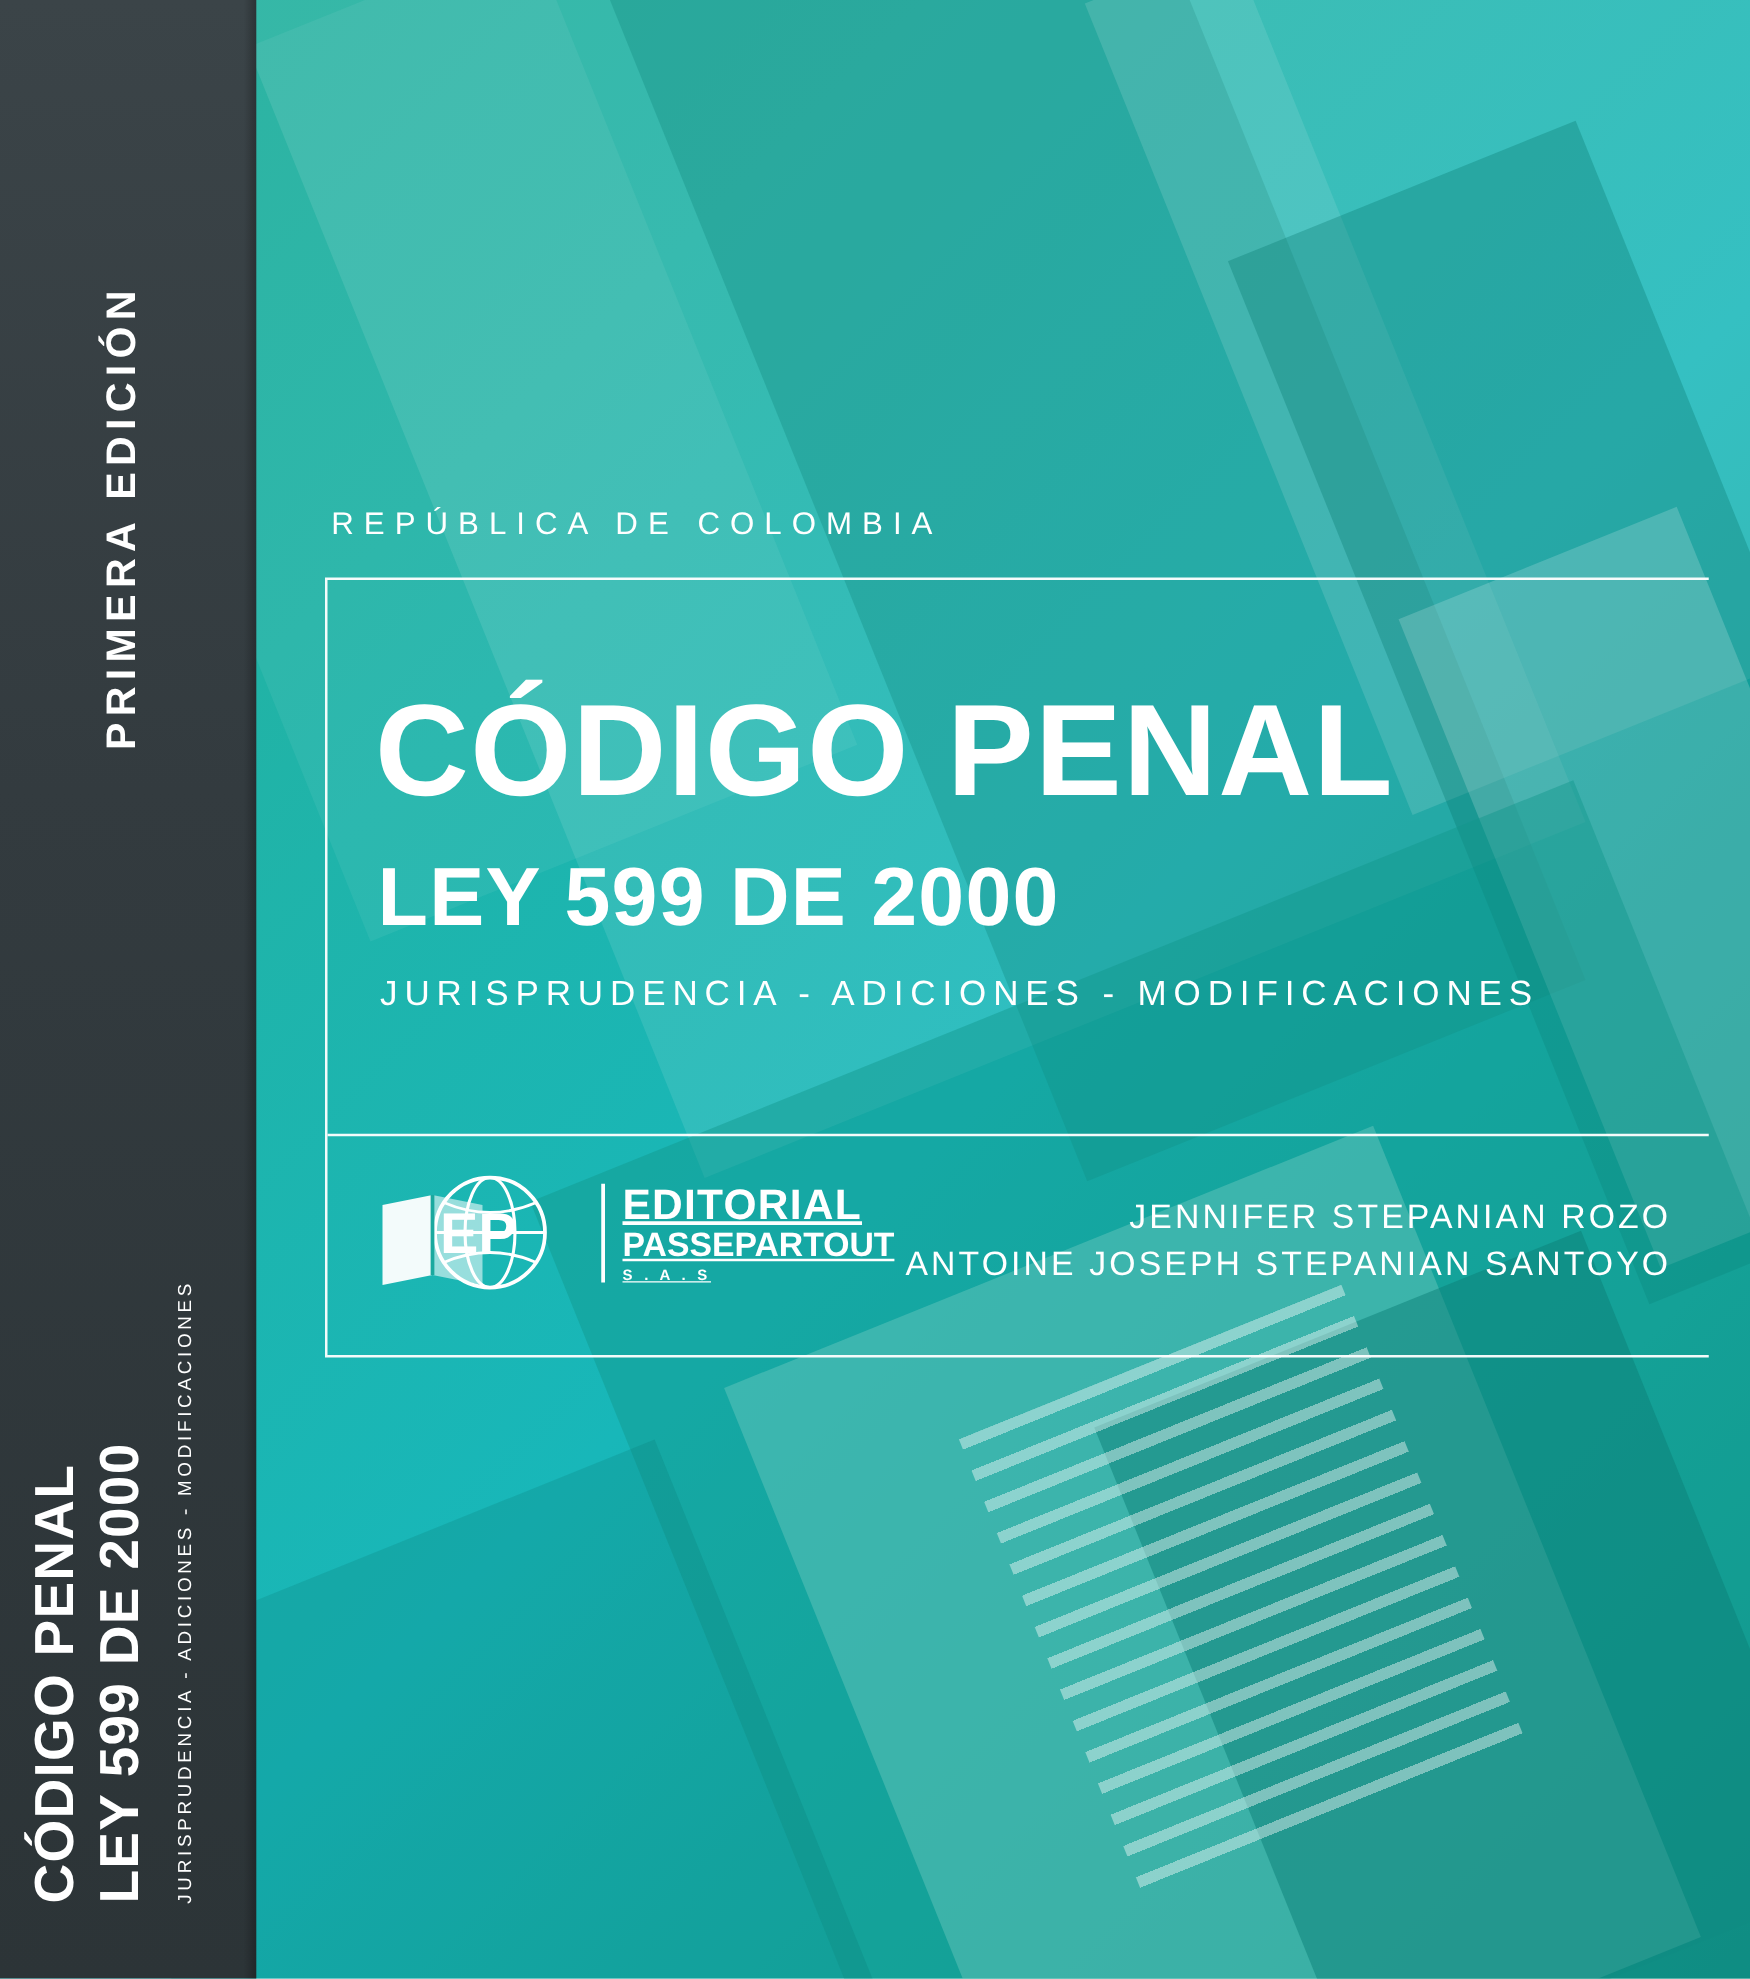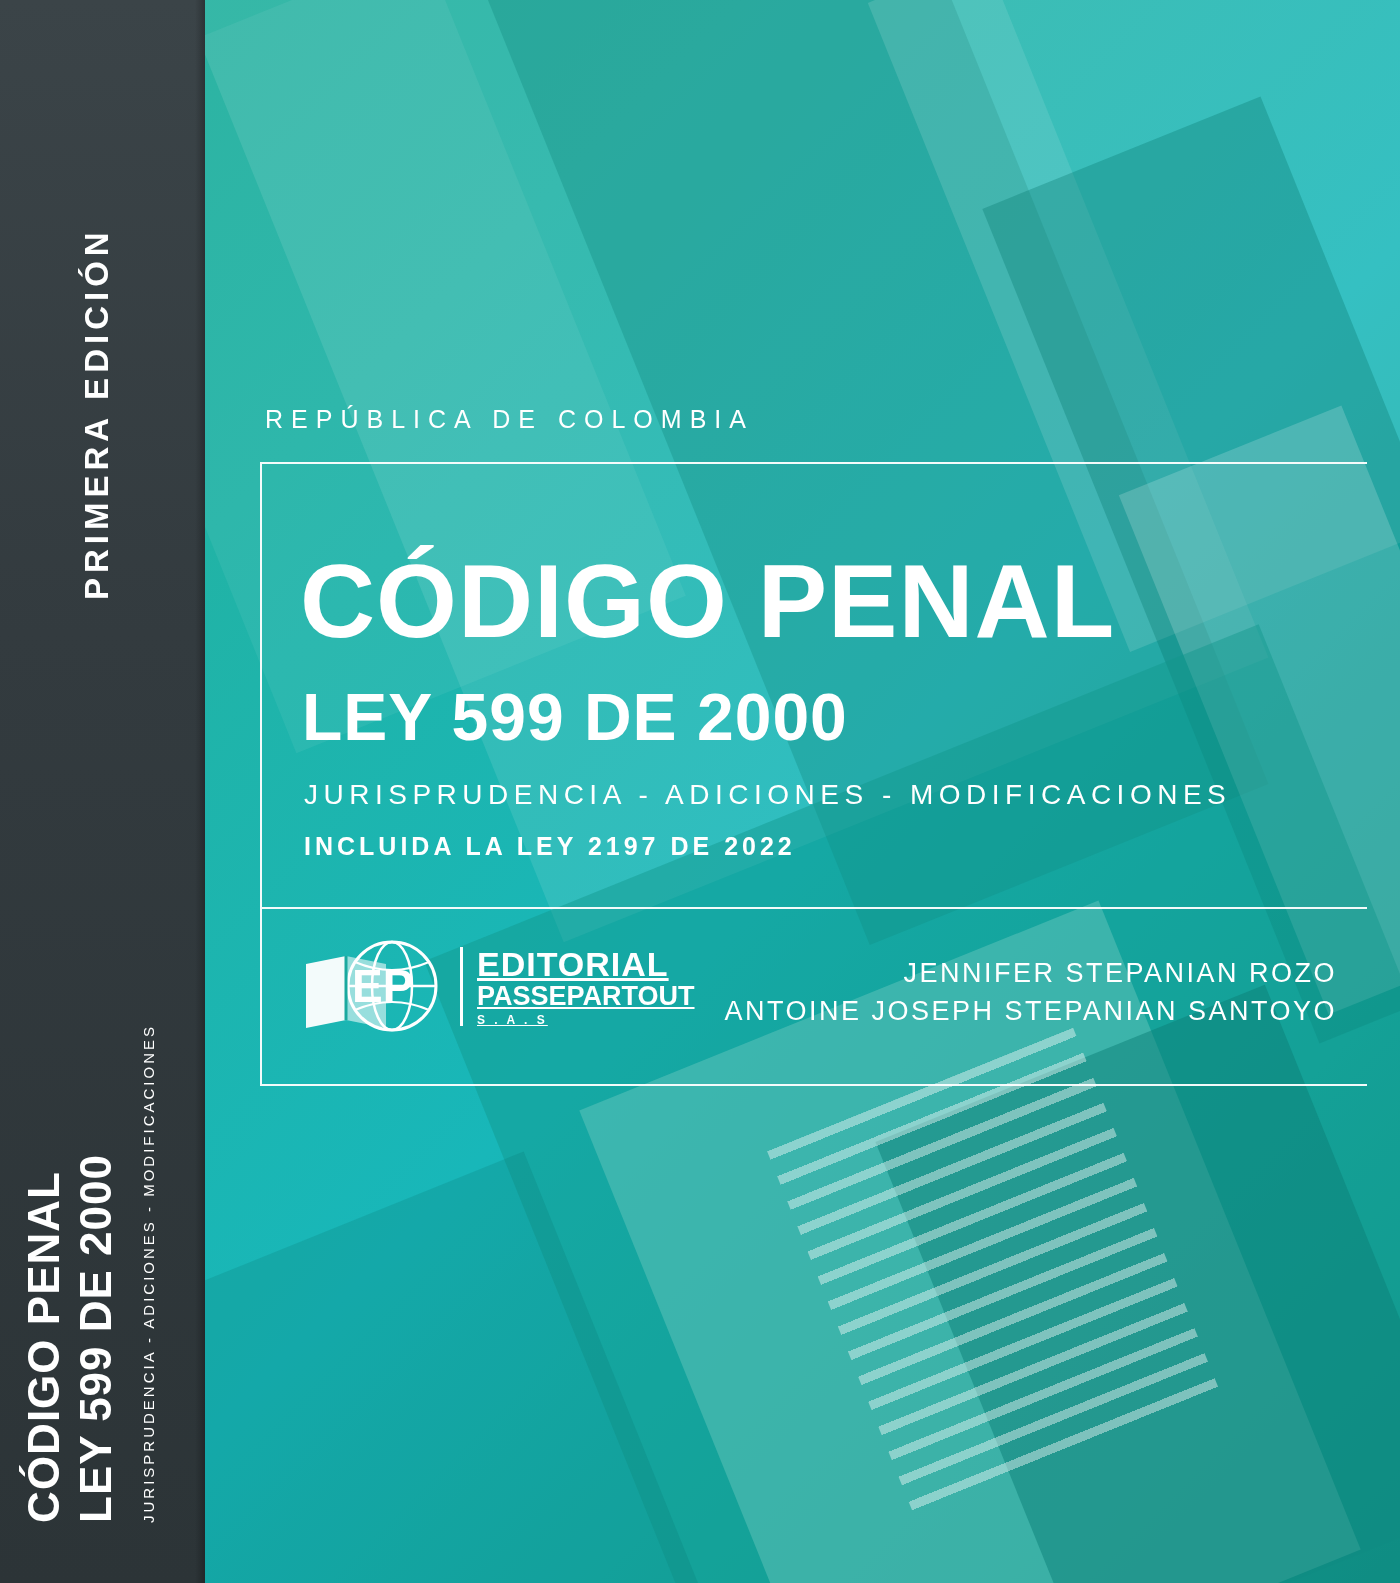--- a/index.html
+++ b/index.html
@@ -236,21 +236,21 @@
     white-space: nowrap;
   }
 
   
   .publisher {
     position: absolute;
     left: 38px;
     top: 470px;
     display: flex;
     align-items: center;
-    gap: 0;
+    gap: 21px;
   }
   .logo-mark {
     position: relative;
     width: 160px;
     height: 105px;
   }
   .logo-mark svg { display: block; }
   .logo-text {
     border-left: 3px solid #ffffff;
     padding-left: 14px;
@@ -319,21 +319,20 @@
   </div>
 
   <div class="front">
 
     <div class="country">REPÚBLICA DE COLOMBIA</div>
 
     <div class="frame">
       <div class="main-title">CÓDIGO PENAL</div>
       <div class="law-line">LEY 599 DE 2000</div>
       <div class="subtitle">JURISPRUDENCIA - ADICIONES - MODIFICACIONES</div>
-      <div class="included">INCLUIDA LA LEY 2197 DE 2022</div>
 
       <div class="frame-inner-rule"></div>
 
       <div class="publisher">
         <div class="logo-mark">
           <svg width="160" height="105" viewBox="0 0 160 105" xmlns="http://www.w3.org/2000/svg">
 
             <circle cx="92" cy="52" r="44" fill="none" stroke="#ffffff" stroke-width="3"></circle>
             <ellipse cx="92" cy="52" rx="20" ry="44" fill="none" stroke="#ffffff" stroke-width="2.5"></ellipse>
             <line x1="48" y1="52" x2="136" y2="52" stroke="#ffffff" stroke-width="2.5"></line>

